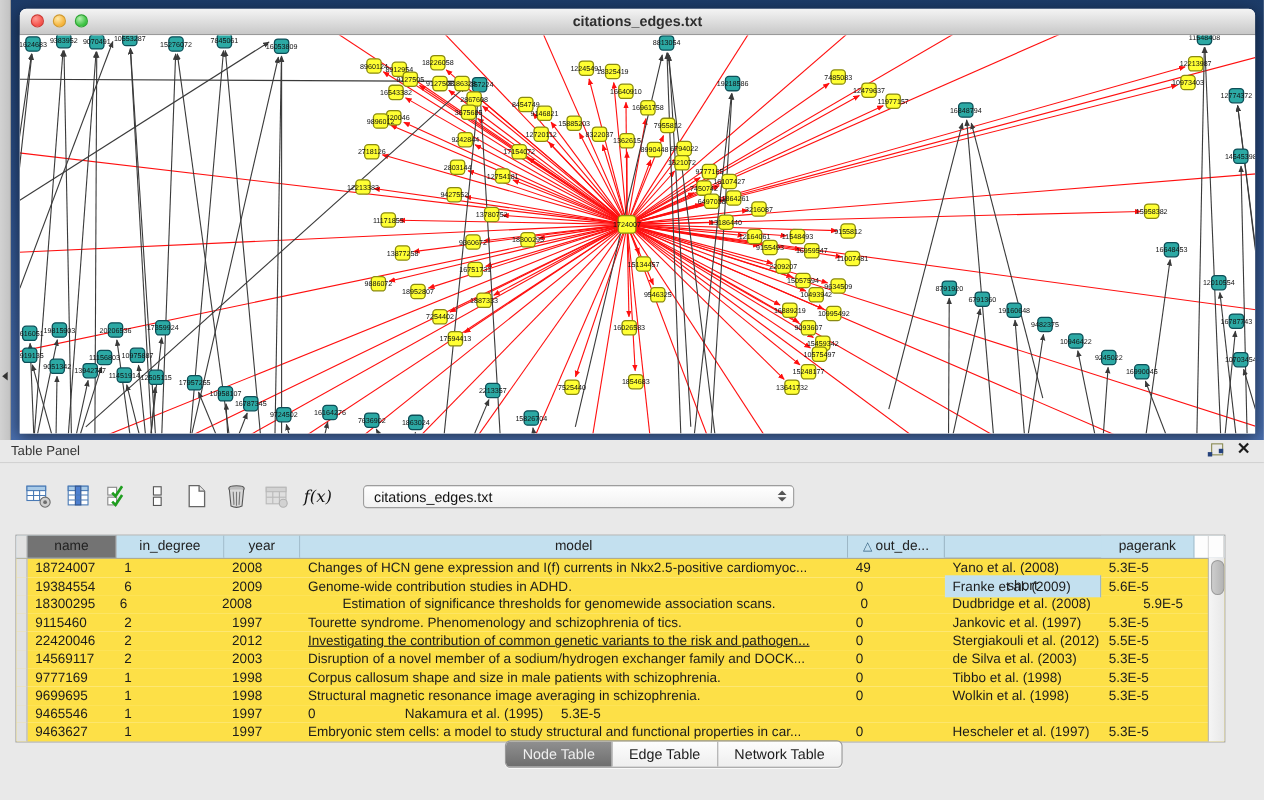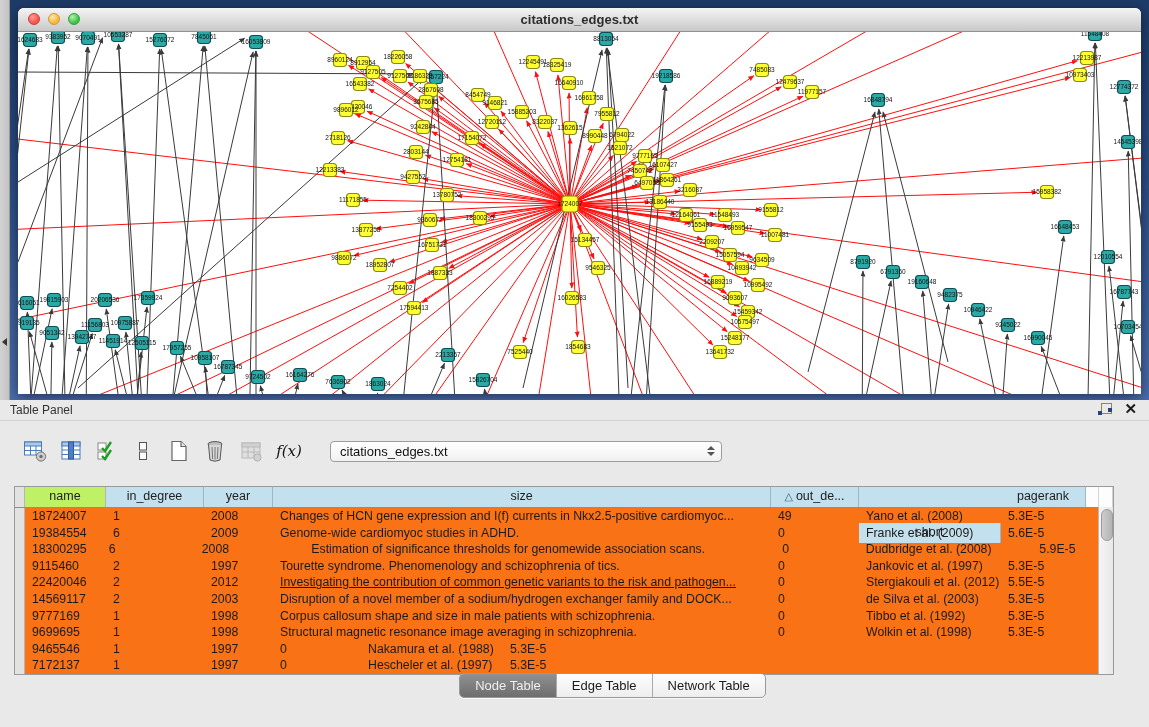--- a/index.html
+++ b/index.html
@@ -48,24 +48,24 @@
   .dropdown .dd-label{flex:1;}
   .dd-arrows{display:flex;flex-direction:column;gap:2px;align-items:center;}
   .dd-arrows i{width:0;height:0;border-left:4px solid transparent;border-right:4px solid transparent;display:block;}
   .dd-arrows .up{border-bottom:4px solid #555;} .dd-arrows .dn{border-top:4px solid #555;}
 
   .tbl{position:absolute;left:14px;top:86px;width:1098px;border:1px solid #9a9a9a;background:#fff;box-sizing:content-box;}
   .thead{display:flex;height:20px;background:#c3e0ef;border-bottom:1px solid #8e8e8e;}
   .th{box-sizing:border-box;height:20px;line-height:19px;font-size:12.5px;color:#222;
     text-align:center;border-right:1px solid #9db7c6;background:#c3e0ef;overflow:hidden;white-space:nowrap;}
   .th.gutter,.td.gutter{width:10px;background:#e2e2e2;border-right:1px solid #b5b5b5;}
-  .th.gray{background:#bef264;border-right:1px solid #b5b5b5;}
+  .th.gray{background:#737373;border-right:1px solid #b5b5b5;}
   .th .sortglyph{color:#33607f;font-size:11px;margin-right:3px;}
   .th.filler{background:#fdfdfd;border-right:1px solid #d5d5d5;}
-  .tr{display:flex;height:16.6px;background:#f97316;}
+  .tr{display:flex;height:16.6px;background:#fde047;}
   .td{box-sizing:border-box;height:16.6px;line-height:16.4px;font-size:12.3px;color:#1b1b1b;
     padding-left:7px;overflow:hidden;white-space:nowrap;}
   .vscroll{position:absolute;right:0;top:20px;bottom:0;width:15px;
     background:linear-gradient(90deg,#f5f5f5,#e8e8e8);border-left:1px solid #b9b9b9;box-sizing:border-box;}
   .vthumb{position:absolute;left:2px;top:2px;width:10px;height:30px;border-radius:6px;
     background:linear-gradient(90deg,#cdcdcd,#b4b4b4);border:1px solid #9a9a9a;}
 
   .tabsbar{position:absolute;left:18px;top:273px;width:1149px;display:flex;justify-content:center;margin-left:20px;}
   .seg{display:flex;border:1px solid #989898;border-radius:5px;overflow:hidden;
     background:linear-gradient(180deg,#fdfdfd,#eeeeee);box-shadow:0 1px 0 rgba(255,255,255,.7);}
@@ -616,21 +616,21 @@
           </span>
       </div>
     </div>
 
     <div class="tbl" id="tbl">
         <div class="thead">
           <div class="th gutter"></div>
           <div class="th gray" style="width: 81px;"><span>name</span></div>
           <div class="th" style="width: 98px;"><span>in_degree</span></div>
           <div class="th" style="width: 69px;"><span>year</span></div>
-          <div class="th" style="width: 498px;"><span>size</span></div>
+          <div class="th" style="width: 498px;"><span>model</span></div>
           <div class="th" style="width: 88px;"><span class="sortglyph">△</span><span>out_de...</span></div>
           <div class="th" style="width: 142px; margin-top: 36px;"><span>short</span></div>
           <div class="th" style="width: 85px;"><span>pagerank</span></div>
           <div class="th filler" style="flex: 1 1 0%;"></div>
           <div class="th filler" style="width: 14px;"></div>
         </div>
         <div class="tr">
           <div class="td gutter"></div>
           <div class="td" style="width: 81px;">18724007</div>
           <div class="td" style="width: 98px;">1</div>
@@ -638,21 +638,21 @@
           <div class="td" style="width: 498px;">Changes of HCN gene expression and I(f) currents in Nkx2.5-positive cardiomyoc...</div>
           <div class="td" style="width: 88px;">49</div>
           <div class="td" style="width: 142px;">Yano et al. (2008)</div>
           <div class="td" style="width: 85px;">5.3E-5</div>
         </div>
         <div class="tr">
           <div class="td gutter"></div>
           <div class="td" style="width: 81px;">19384554</div>
           <div class="td" style="width: 98px;">6</div>
           <div class="td" style="width: 69px;">2009</div>
-          <div class="td" style="width: 498px;">Genome-wide cardiomyoc studies in ADHD.</div>
+          <div class="td" style="width: 498px;">Genome-wide contribution studies in ADHD.</div>
           <div class="td" style="width: 88px;">0</div>
           <div class="td" style="width: 142px;">Franke et al. (2009)</div>
           <div class="td" style="width: 85px;">5.6E-5</div>
         </div>
         <div class="tr">
           <div class="td gutter"></div>
           <div class="td" style="width: 81px;">18300295</div>
           <div class="td" style="width: 98px;">6</div>
           <div class="td" style="width: 69px;">2008</div>
           <div class="td" style="width: 498px; margin-left: 44px;">Estimation of significance thresholds for genomewide association scans.</div>
@@ -690,47 +690,48 @@
           <div class="td" style="width: 142px;">de Silva et al. (2003)</div>
           <div class="td" style="width: 85px;">5.3E-5</div>
         </div>
         <div class="tr">
           <div class="td gutter"></div>
           <div class="td" style="width: 81px;">9777169</div>
           <div class="td" style="width: 98px;">1</div>
           <div class="td" style="width: 69px;">1998</div>
           <div class="td" style="width: 498px;">Corpus callosum shape and size in male patients with schizophrenia.</div>
           <div class="td" style="width: 88px;">0</div>
-          <div class="td" style="width: 142px;">Tibbo et al. (1992)</div>
+          <div class="td" style="width: 142px;">Tibbo et al. (1998)</div>
           <div class="td" style="width: 85px;">5.3E-5</div>
         </div>
         <div class="tr">
           <div class="td gutter"></div>
           <div class="td" style="width: 81px;">9699695</div>
           <div class="td" style="width: 98px;">1</div>
           <div class="td" style="width: 69px;">1998</div>
           <div class="td" style="width: 498px;">Structural magnetic resonance image averaging in schizophrenia.</div>
           <div class="td" style="width: 88px;">0</div>
           <div class="td" style="width: 142px;">Wolkin et al. (1998)</div>
           <div class="td" style="width: 85px;">5.3E-5</div>
         </div>
         <div class="tr">
           <div class="td gutter"></div>
           <div class="td" style="width: 81px;">9465546</div>
           <div class="td" style="width: 98px;">1</div>
           <div class="td" style="width: 69px;">1997</div>
           <div class="td" style="width: 88px;">0</div>
-          <div class="td" style="width: 142px;">Nakamura et al. (1988)</div>
+          <div class="td" style="width: 142px;">Nakamura et al. (1995)</div>
           <div class="td" style="width: 85px;">5.3E-5</div>
         </div>
         <div class="tr">
           <div class="td gutter"></div>
-          <div class="td" style="width: 81px;">7172137</div>
+          <div class="td" style="width: 81px;">9463627</div>
           <div class="td" style="width: 98px;">1</div>
           <div class="td" style="width: 69px;">1997</div>
+          <div class="td" style="width: 498px;">Embryonic stem cells: a model to study structural and functional properties in car...</div>
           <div class="td" style="width: 88px;">0</div>
           <div class="td" style="width: 142px;">Hescheler et al. (1997)</div>
           <div class="td" style="width: 85px;">5.3E-5</div>
         </div>
         <div class="vscroll">
           <div class="vthumb"></div>
         </div>
       </div>
 
     <div class="tabsbar">

